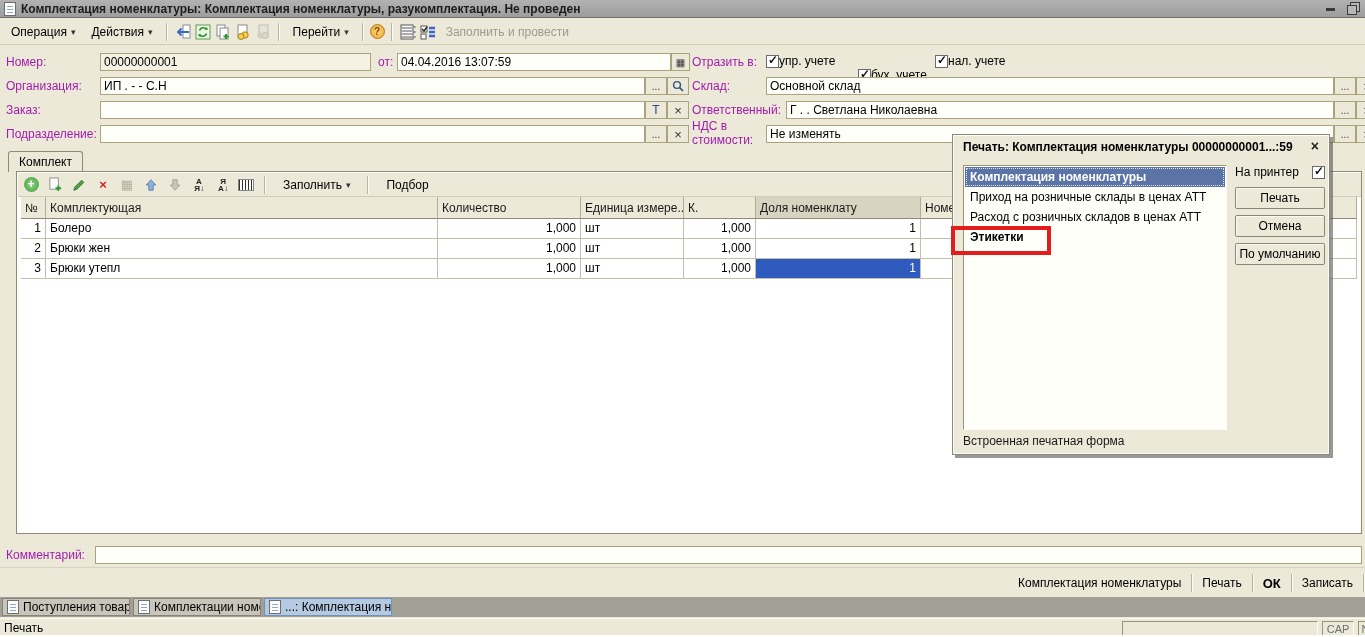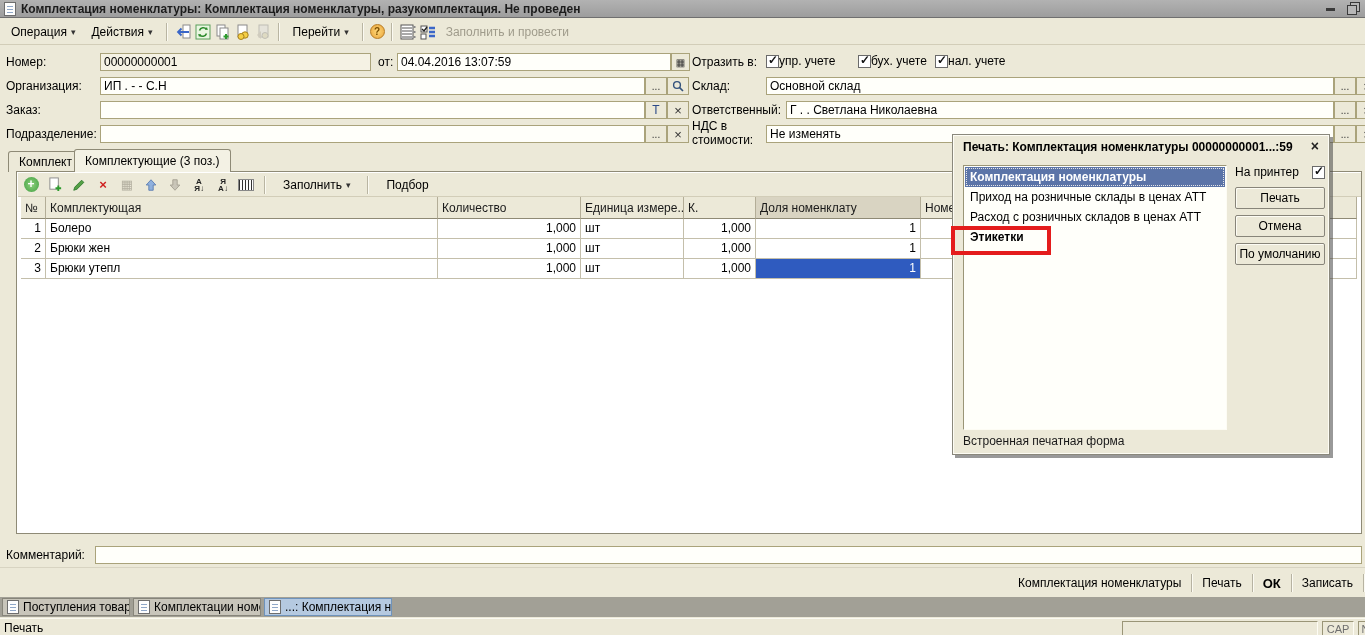--- a/index.html
+++ b/index.html
@@ -23,21 +23,21 @@
   
   .toolbar { left:0; top:19px; width:1365px; height:26px; background:#ece9d8; border-bottom:1px solid #d2cdb8; display:flex; align-items:center; padding:0 4px; gap:2px; }
   .tbtn { height:21px; display:flex; align-items:center; gap:4px; padding:0 6px; border:1px solid transparent; white-space:nowrap; }
   .darr::after { content:"▾"; font-size:9px; color:#333; }
   .vsep { width:2px; height:18px; border-left:1px solid #b9b5a2; border-right:1px solid #fbfaf2; margin:0 4px; }
   .ic16 { width:18px; height:18px; display:flex; align-items:center; justify-content:center; }
   .grayed { color:#9f9b8b; }
   .helpc { width:15px; height:15px; border-radius:50%; background:radial-gradient(#ffd978,#e9a33c); border:1px solid #b77c22; color:#7a4d00; font-weight:bold; font-size:10px; display:flex; align-items:center; justify-content:center; }
 
   
-  .flabel { white-space:nowrap; color:#000000; }
+  .flabel { white-space:nowrap; color:#a21caf; }
   .field { background:#fffffa; border:1px solid #aaa37b; height:18px; line-height:16px; padding:0 3px; overflow:hidden; white-space:nowrap; }
   .sqbtn { background:#ece9d8; border:1px solid #aaa37b; height:18px; display:flex; align-items:center; justify-content:center; font-size:10px; color:#333; }
   .cb { width:13px; height:13px; background:#fff; border:1px solid #6a6a6a; position:relative; flex:0 0 auto; }
   .cb.checked::after { content:"✓"; position:absolute; left:1px; top:-3px; font-size:12px; font-weight:bold; color:#111; }
   .cbrow { display:flex; align-items:center; gap:0; }
 
   
   .tab { position:absolute; height:21px; padding:0 10px; background:#ece9d8; border:1px solid #8e8a76; border-bottom:none; border-radius:3px 3px 0 0; line-height:21px; }
   .tab.active { height:23px; top:149px !important; background:#f3f1e4; z-index:3; line-height:23px; }
   .panel { left:16px; top:171px; width:1346px; height:363px; background:#fff; border:1px solid #8e8a76; z-index:1; }
@@ -198,21 +198,21 @@
   <div class="abs flabel" style="left:6px; top:127px;">Подразделение:</div>
   <div class="abs field" style="left:100px; top:125px; width:545px;"></div>
   <div class="abs sqbtn" style="left:645px; top:125px; width:22px;">...</div>
   <div class="abs sqbtn" style="left:667px; top:125px; width:22px; font-size:13px;">×</div>
 
   <div class="abs flabel" style="left:692px; top:55px;">Отразить в:</div>
   <div class="abs cbrow" style="left:766px; top:54px;">
     <span class="cb checked"></span>
     <span>упр. учете</span>
   </div>
-  <div class="abs cbrow" style="left:858px; top:54px;justify-content:space-between;">
+  <div class="abs cbrow" style="left:858px; top:68px;justify-content:space-between;">
     <span class="cb checked"></span>
     <span>бух. учете</span>
   </div>
   <div class="abs cbrow" style="left:935px; top:54px;">
     <span class="cb checked"></span>
     <span>нал. учете</span>
   </div>
 
   <div class="abs flabel" style="left:692px; top:79px;">Склад:</div>
   <div class="abs field" style="left:766px; top:77px; width:568px;">Основной склад</div>
@@ -224,21 +224,20 @@
   <div class="abs sqbtn" style="left:1334px; top:101px; width:22px;">...</div>
   <div class="abs sqbtn" style="left:1356px; top:101px; width:22px; font-size:13px;">×</div>
 
   <div class="abs flabel" style="left:692px; top:119px;">НДС в</div>
   <div class="abs flabel" style="left:692px; top:133px;">стоимости:</div>
   <div class="abs field" style="left:766px; top:125px; width:568px;">Не изменять</div>
   <div class="abs sqbtn" style="left:1334px; top:125px; width:22px;">...</div>
   <div class="abs sqbtn" style="left:1356px; top:125px; width:22px; font-size:13px;">×</div>
 
   <div class="tab" style="left:8px; top:151px;">Комплект</div>
-  <div class="tab active" style="left:74px; top:151px;">Комплектующие (3 поз.)</div>
 
   <div class="abs panel">
     <div class="ttoolbar">
       <span class="ic16">
           <span class="gplus">+</span>
         </span>
       <span class="ic16">
         <svg width="15" height="15" viewBox="0 0 16 16">
             <rect x="2" y="1" width="9" height="12" fill="#fff" stroke="#8a8a8a"></rect>
             <path d="M11 9 v6 M8 12 h6" stroke="#2e9b2e" stroke-width="2"></path>

